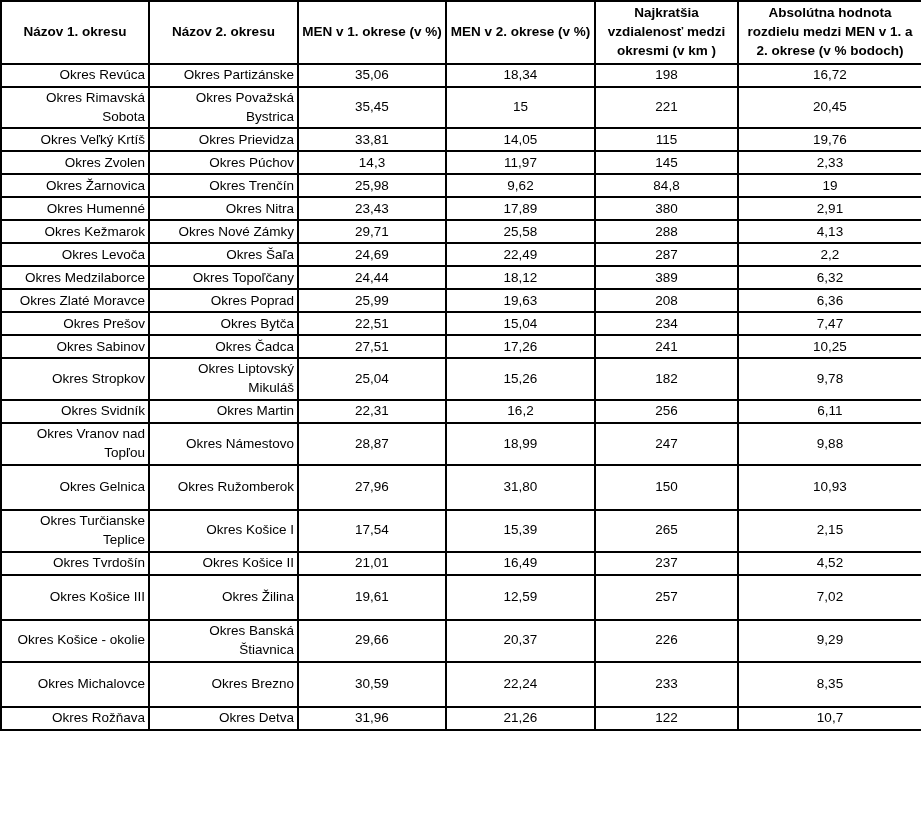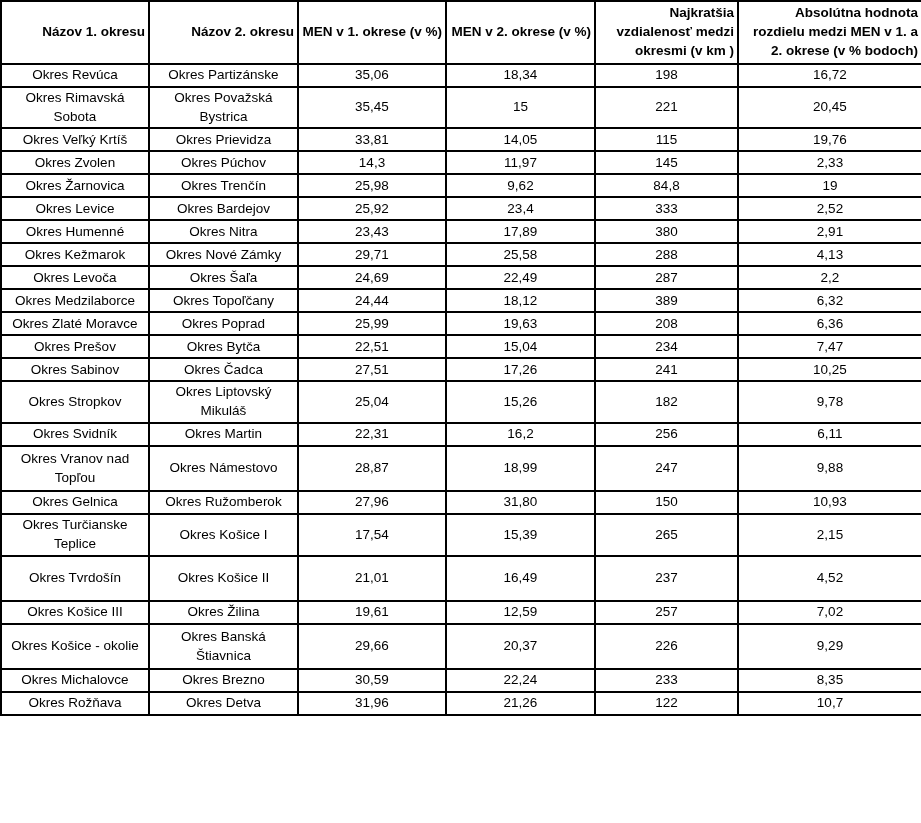--- a/index.html
+++ b/index.html
@@ -16,35 +16,35 @@
     color: #000000;
   }
   table.districts th,
   table.districts td {
     border: 2px solid #000000;
     overflow: hidden;
     background: #ffffff;
   }
   table.districts thead th {
     font-weight: bold;
-    text-align: right;
+    text-align: center;
     vertical-align: middle;
     height: 56px;
     padding: 2px 3px;
     line-height: 1.4;
   }
   table.districts tbody td {
     height: 19px;
     padding: 1px 3px;
     vertical-align: middle;
     line-height: 1.4;
   }
   table.districts tbody td.c0,
   table.districts tbody td.c1 {
-    text-align: center;
+    text-align: right;
   }
   table.districts tbody td.c2,
   table.districts tbody td.c3,
   table.districts tbody td.c4,
   table.districts tbody td.c5 {
     text-align: center;
   }
   
   table.districts tbody tr:nth-child(16) td,
   table.districts tbody tr:nth-child(19) td,
@@ -109,28 +109,20 @@
       </tr>
       <tr>
         <td class="c0">Okres Žarnovica</td>
         <td class="c1">Okres Trenčín</td>
         <td class="c2">25,98</td>
         <td class="c3">9,62</td>
         <td class="c4">84,8</td>
         <td class="c5">19</td>
       </tr>
       <tr>
-        <td class="c0">Okres Levice</td>
-        <td class="c1">Okres Bardejov</td>
-        <td class="c2">25,92</td>
-        <td class="c3">23,4</td>
-        <td class="c4">333</td>
-        <td class="c5">2,52</td>
-      </tr>
-      <tr>
         <td class="c0">Okres Humenné</td>
         <td class="c1">Okres Nitra</td>
         <td class="c2">23,43</td>
         <td class="c3">17,89</td>
         <td class="c4">380</td>
         <td class="c5">2,91</td>
       </tr>
       <tr>
         <td class="c0">Okres Kežmarok</td>
         <td class="c1">Okres Nové Zámky</td>

